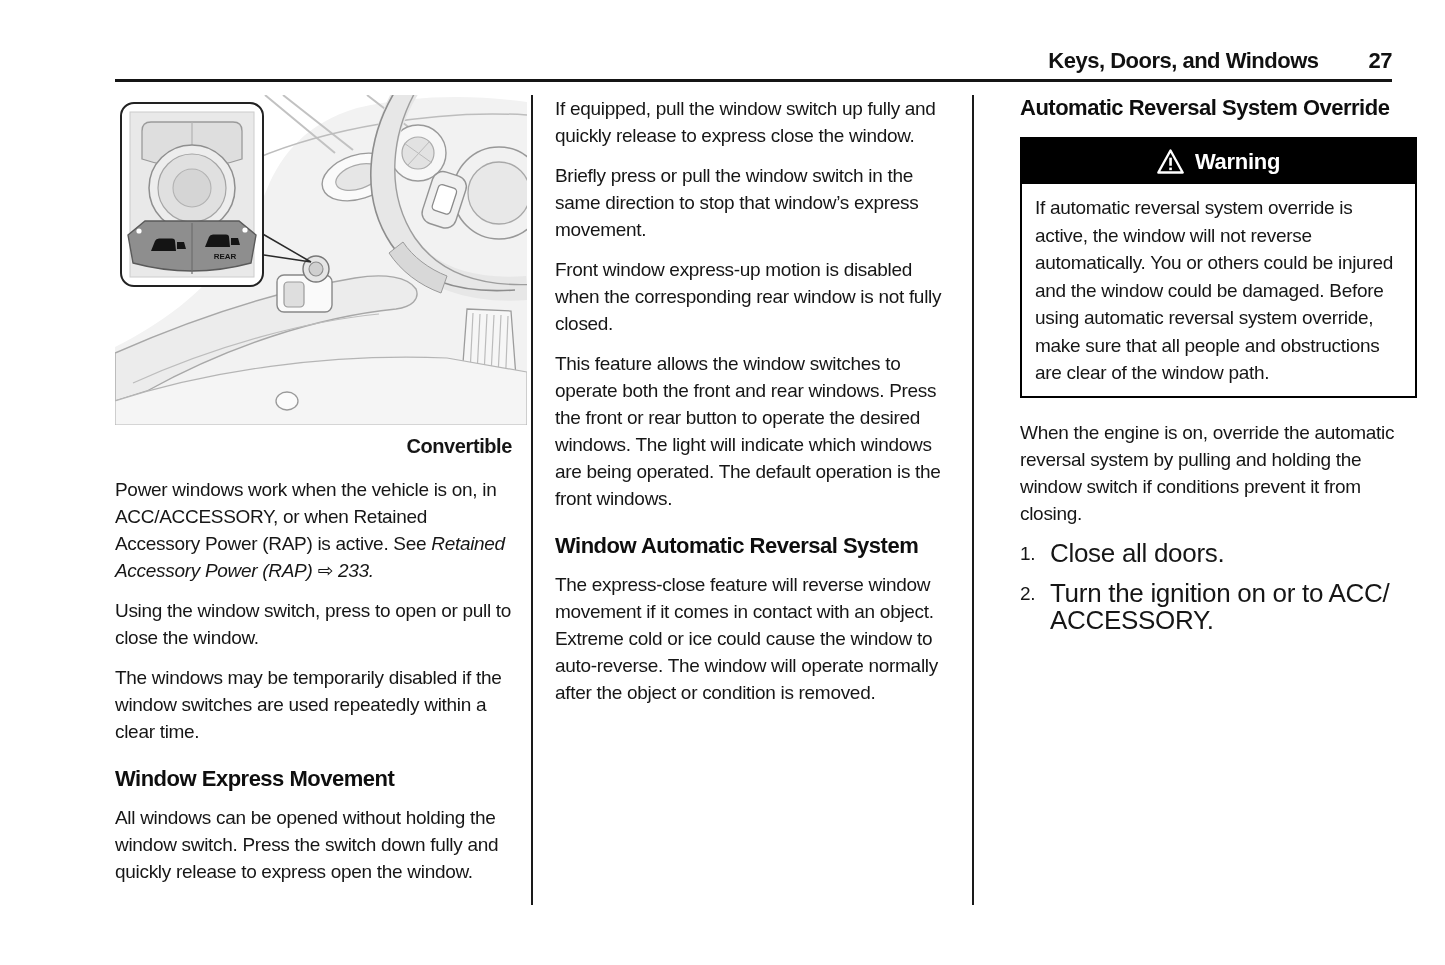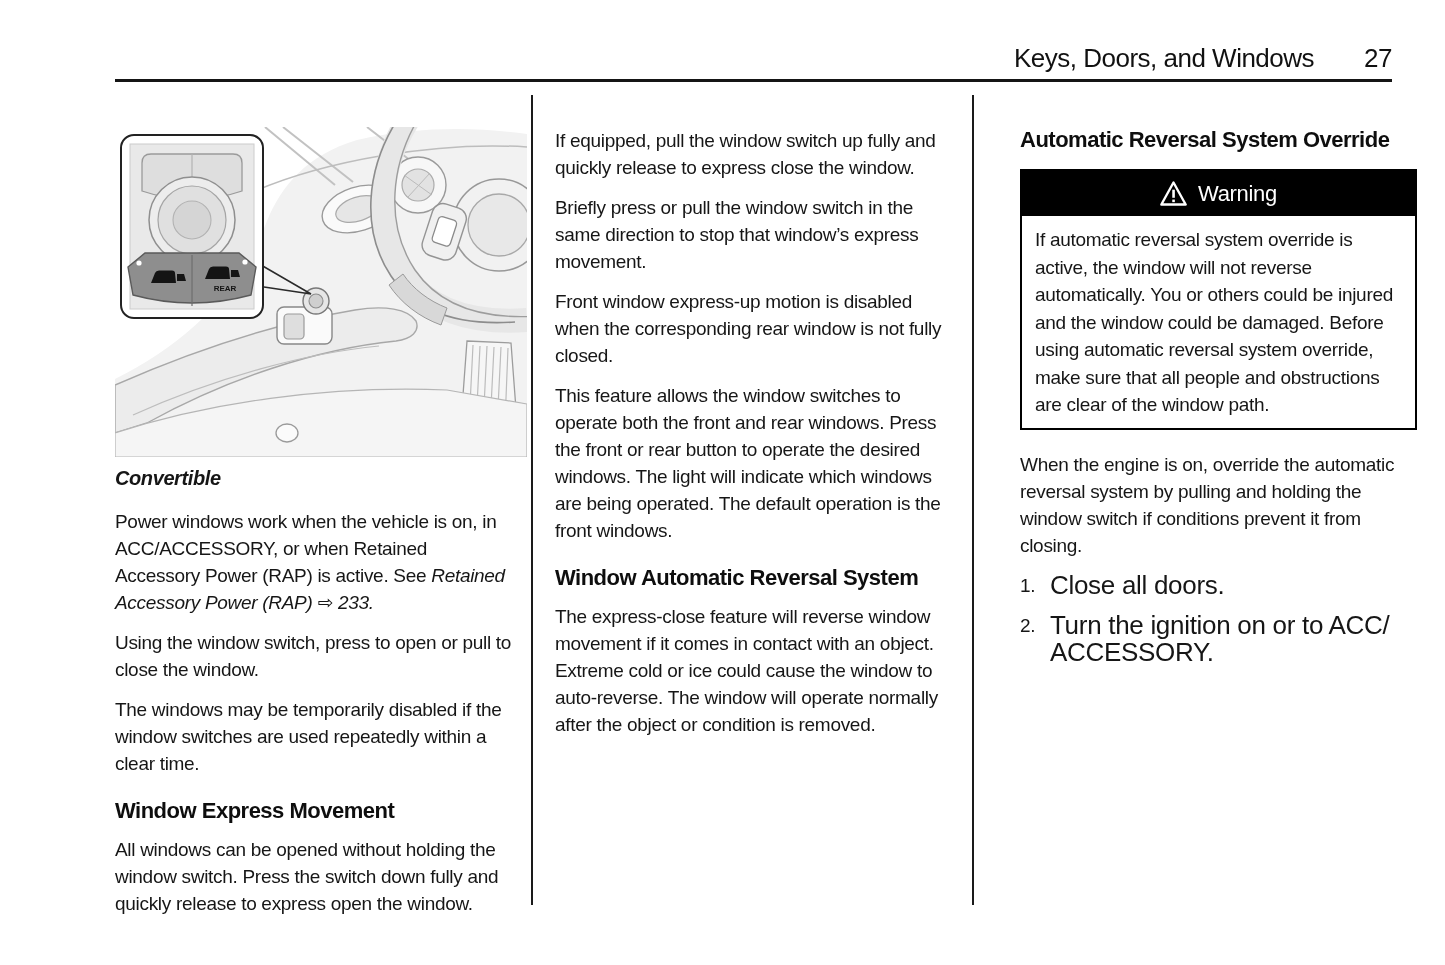--- a/index.html
+++ b/index.html
@@ -13,25 +13,25 @@
   .page { position: absolute; inset: 0; background: #fff; }
 
   
   .page-header {
     position: absolute; left: 115px; right: 53px; top: 0; height: 82px;
     border-bottom: 3px solid #151515;
     display: flex; align-items: flex-end; justify-content: flex-end;
     gap: 50px; padding-bottom: 5px;
   }
   .page-header .title, .page-header .pageno {
-    font-size: 26px; font-weight: normal; letter-spacing: -0.5px; color: #111;
-  }
-
-  
-  .col { position: absolute; top: 95px; width: 397px; margin-top: 32px; }
+    font-size: 22px; font-weight: bold; letter-spacing: -0.5px; color: #111;
+  }
+
+  
+  .col { position: absolute; top: 95px; width: 397px; }
   .col-1 { left: 115px; }
   .col-2 { left: 555px; }
   .col-3 { left: 1020px; }
   .col-divider {
     position: absolute; top: 95px; height: 810px; width: 2px; background: #1a1a1a;
   }
   .divider-1 { left: 531px; }
   .divider-2 { left: 972px; }
 
   
@@ -44,33 +44,33 @@
     line-height: 26px; margin: 21px 0 12px 0; color: #0e0e0e;
   }
   h3.first { margin-top: 0; }
   .it { font-style: italic; }
   .arrow-glyph { font-family: "DejaVu Sans", sans-serif; font-style: normal; }
 
   
   .figure { width: 412px; height: 332px; }
   .figure svg { display: block; }
   .figure-caption {
-    text-align: left; font-size: 20px; font-weight: bold;
-    letter-spacing: -0.4px; margin: 8px 0 18px 0; font-style: italic;
+    text-align: right; font-size: 20px; font-weight: bold;
+    letter-spacing: -0.4px; margin: 8px 0 18px 0;
   }
 
   
   .warning-box {
     border: 2px solid #000; margin: 16px 0 21px 0; background: #fff;
   }
   .warning-header {
     background: #000000; color: #ffffff; height: 45px;
     display: flex; align-items: center; justify-content: center; gap: 11px;
   }
-  .warning-title { font-size: 22px; font-weight: normal; letter-spacing: -0.3px; }
+  .warning-title { font-size: 22px; font-weight: bold; letter-spacing: -0.3px; }
   .warning-body {
     padding: 10px 13px 9px 13px;
     font-size: 19px; line-height: 27.5px; letter-spacing: -0.3px;
   }
 
   
   .step { display: flex; margin-bottom: 13px; }
   .step-num {
     flex: none; width: 30px; font-size: 19px; line-height: 27px; letter-spacing: -0.3px;
   }

